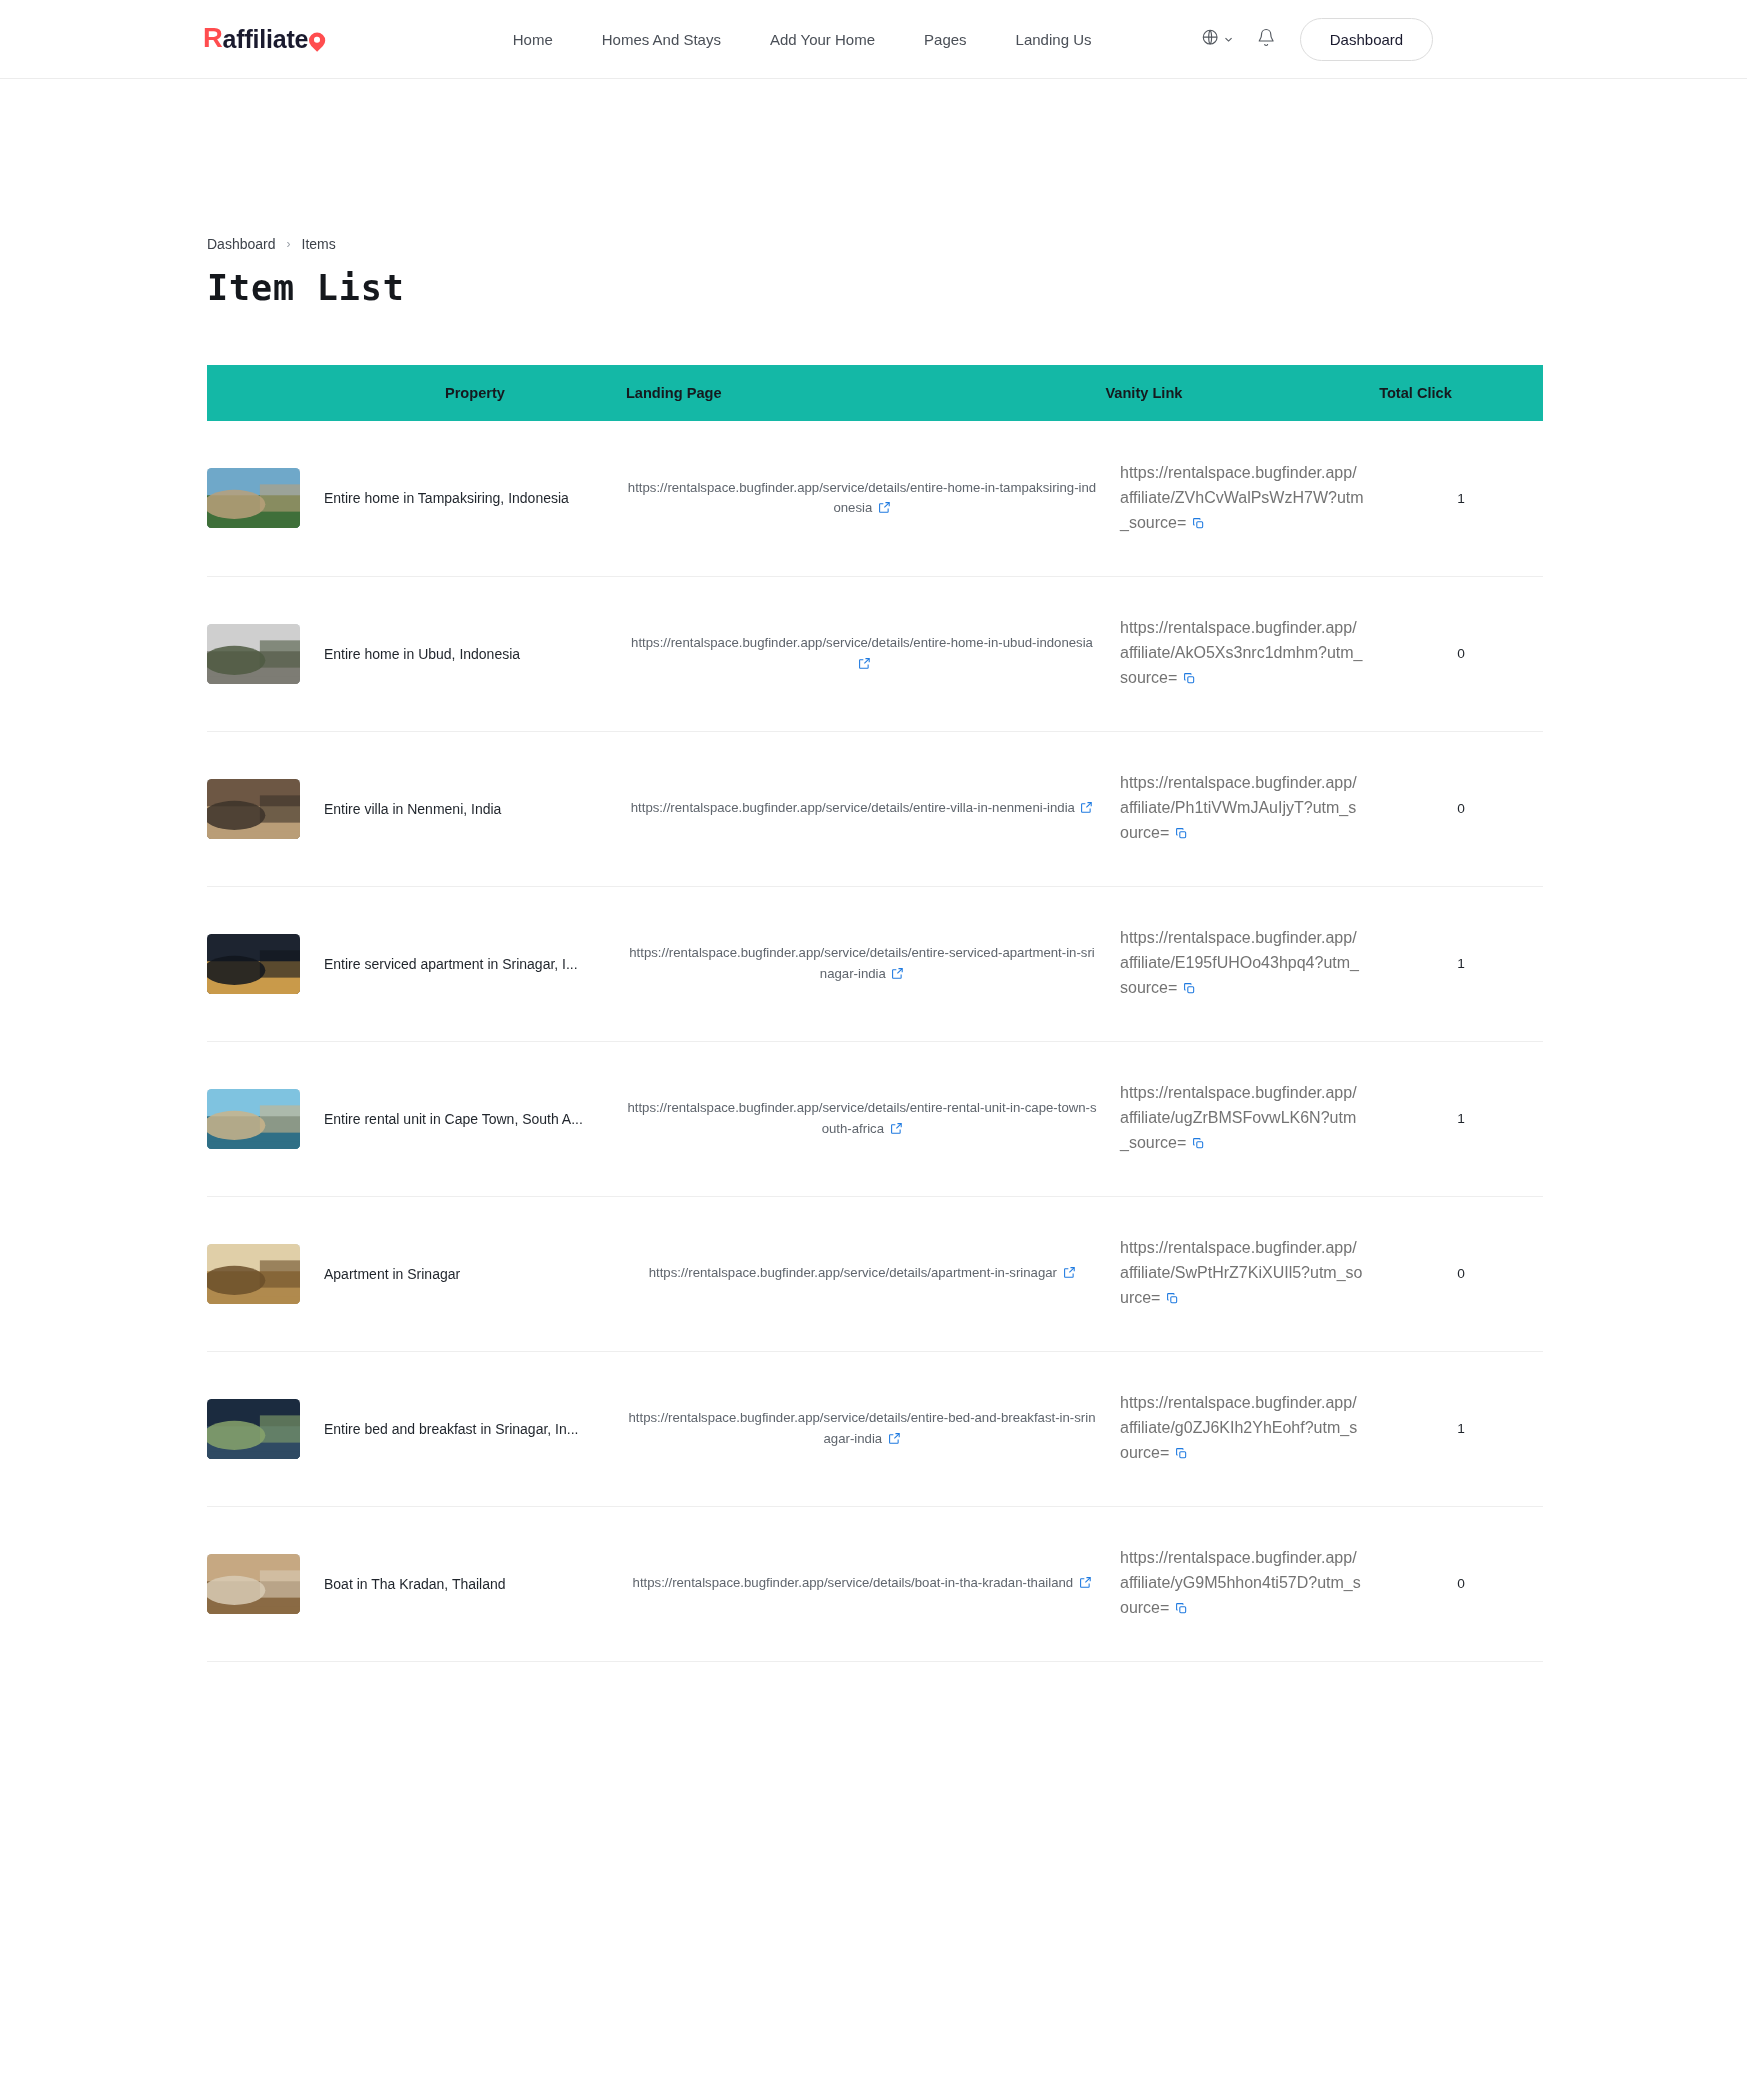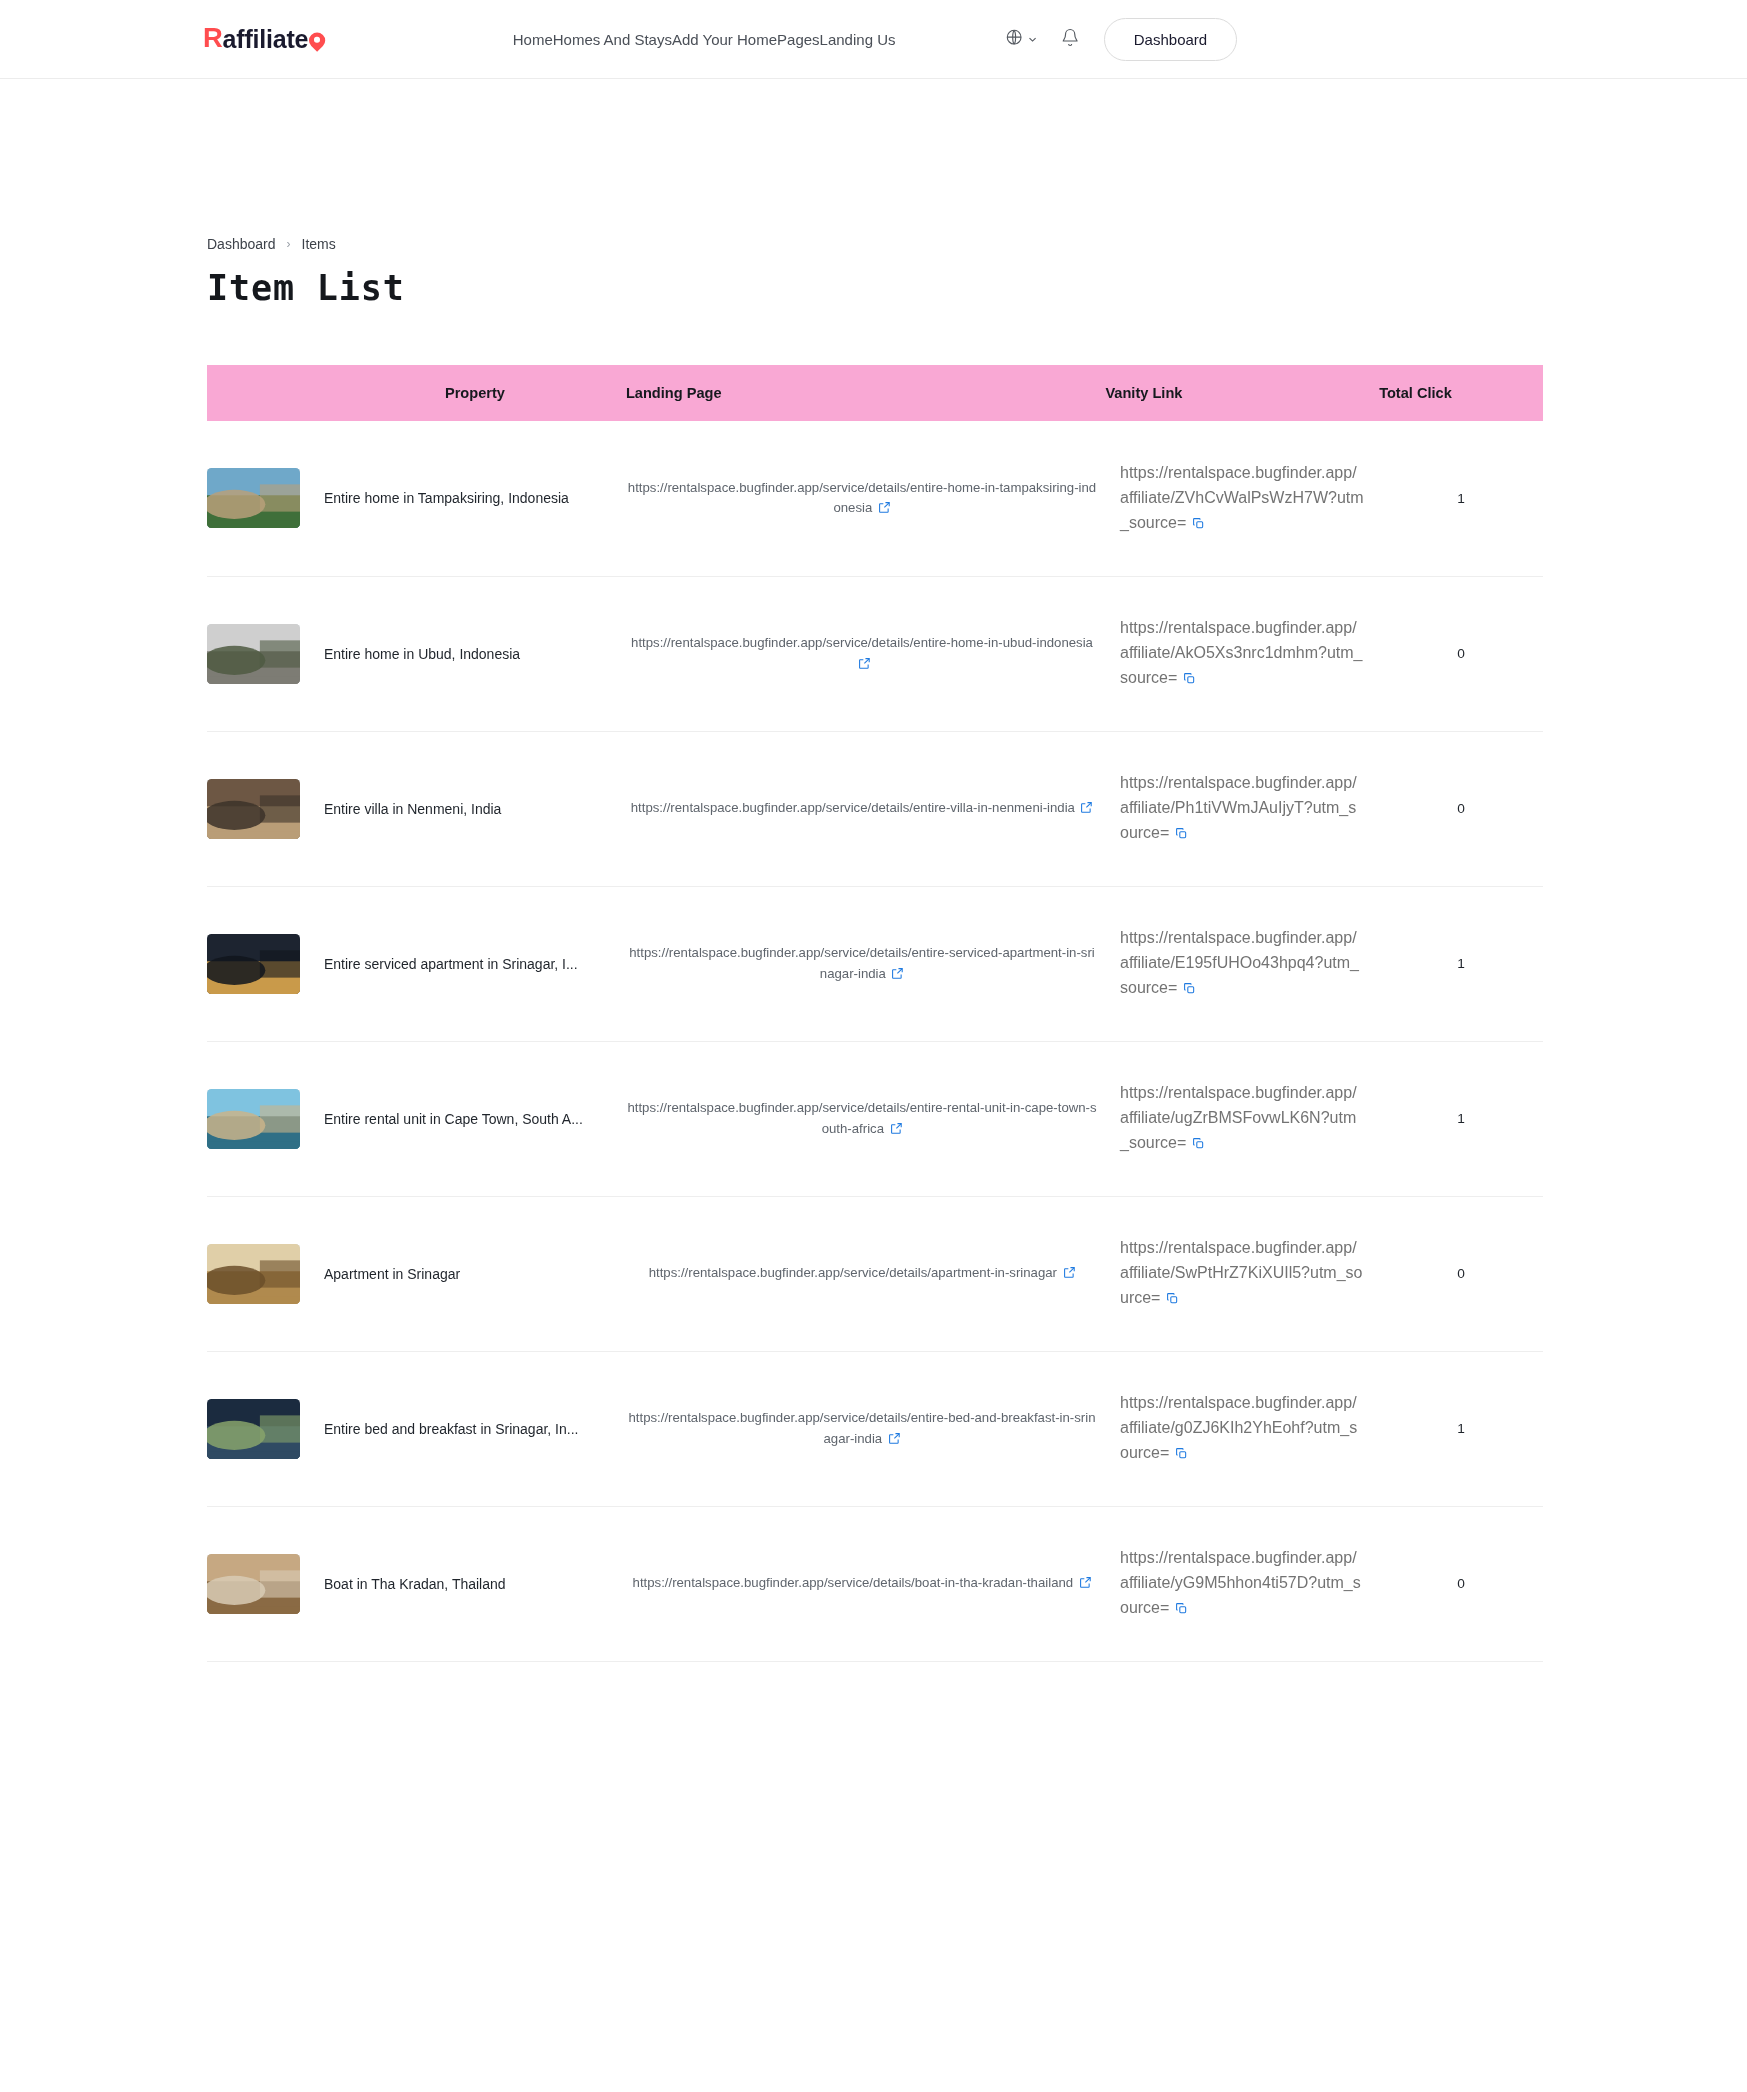--- a/index.html
+++ b/index.html
@@ -63,20 +63,21 @@
     position: absolute;
     left: 5px; top: 4.1px;
     width: 5.5px; height: 5.5px;
     background: #fff;
     border-radius: 50%;
   }
 
   .nav {
     display: flex;
     align-items: center;
+    gap: 49px;
     margin-left: 188px;
   }
   .nav-item {
     font-size: 15px;
     color: #4a4f57;
     cursor: pointer;
     white-space: nowrap;
   }
 
   .header-right {
@@ -131,21 +132,21 @@
   
   .table-wrap {
     margin-top: 57px;
     width: 1336px;
   }
   table {
     width: 100%;
     border-collapse: collapse;
   }
   thead tr {
-    background: #f9a8d4;
+    background: #14b8a6;
   }
   thead th {
     font-size: 14.6px;
     font-weight: 700;
     color: #16191e;
     padding: 20px 0;
     text-align: left;
   }
   th.col-img { width: 117px; }
   th.col-prop { width: 302px; text-align: center; }

